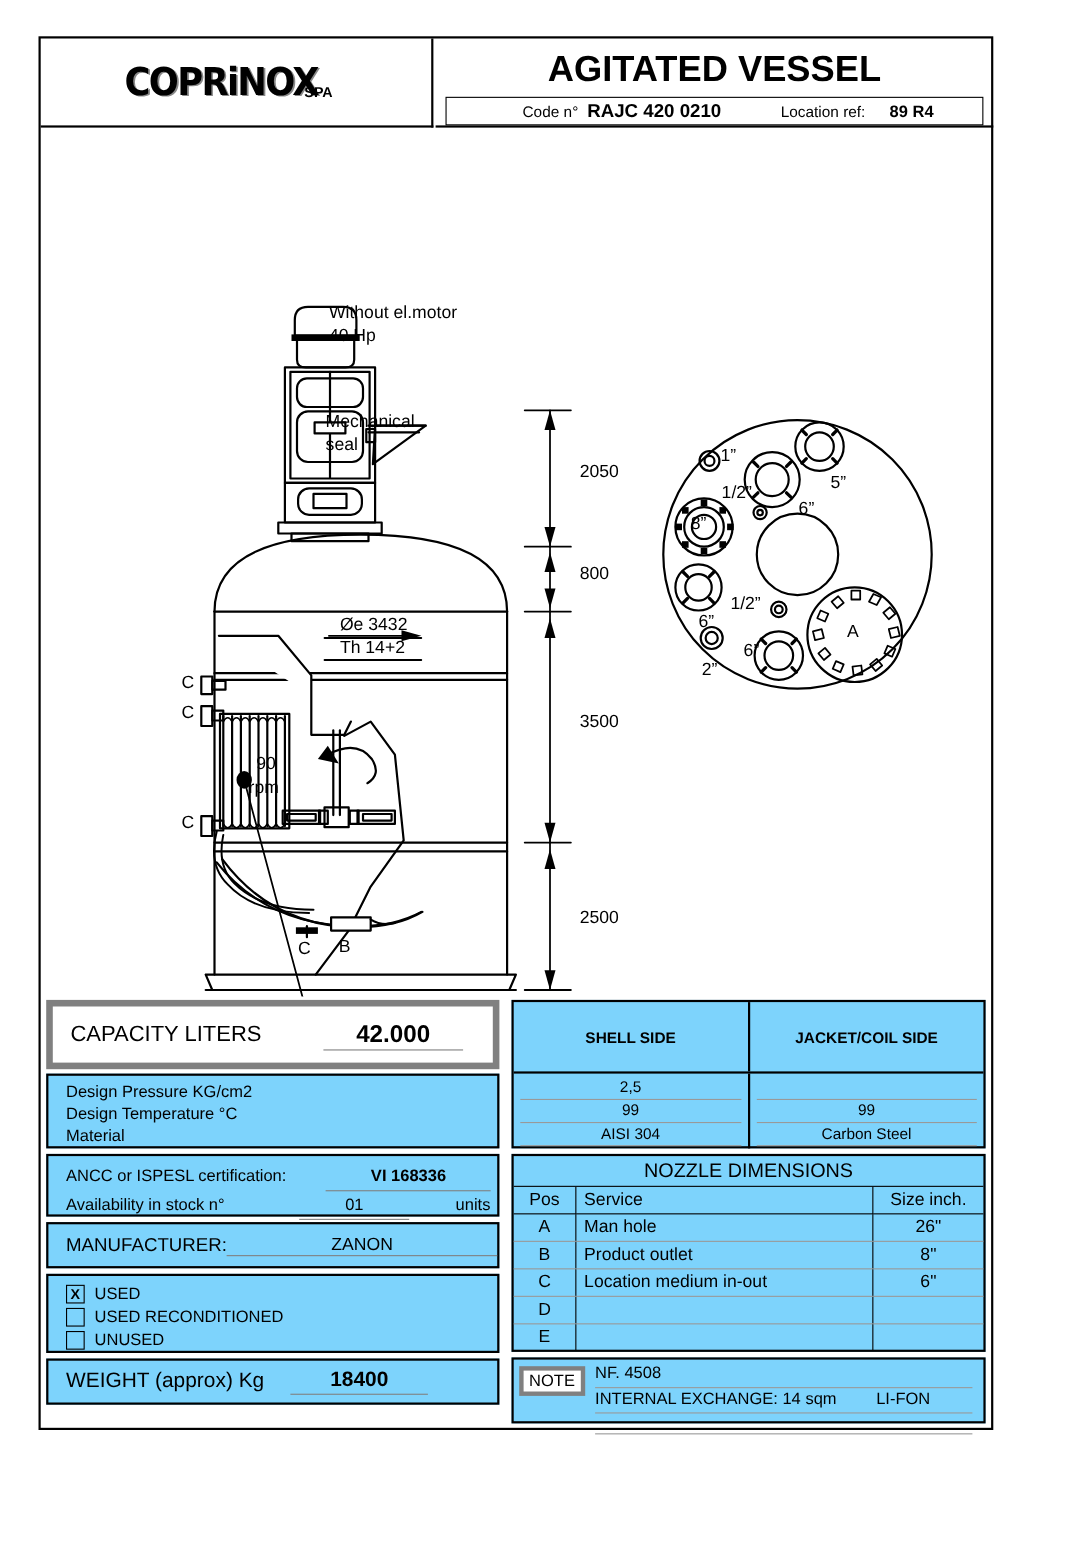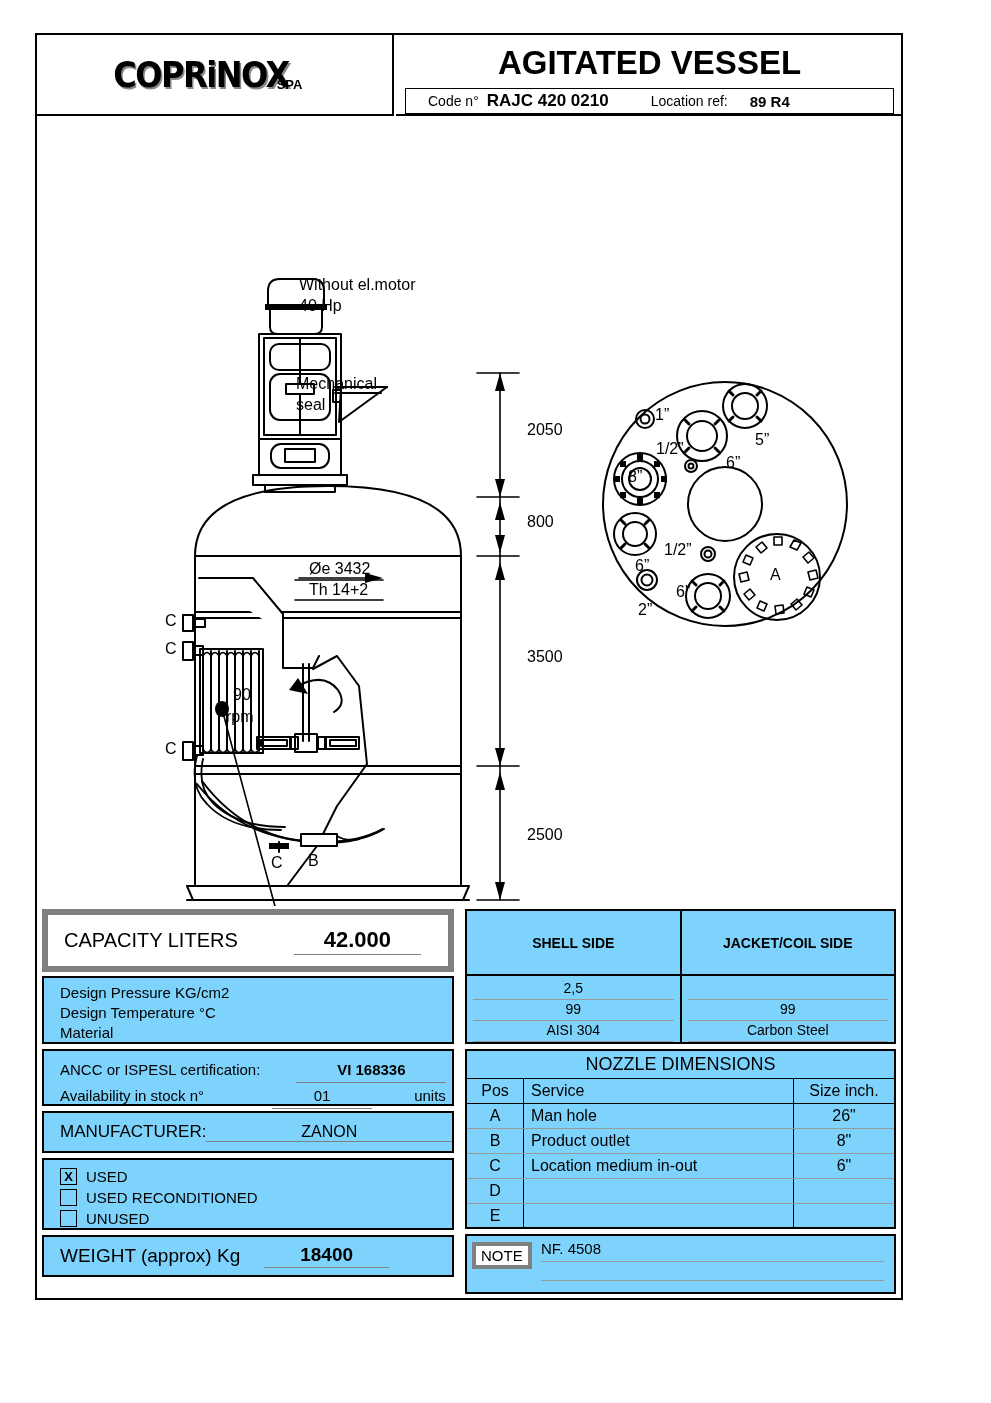--- a/index.html
+++ b/index.html
@@ -59,25 +59,25 @@
   }
   .hdr-title {
     position: absolute; left: 0; top: 0; right: 0; height: 56px;
     display: flex; align-items: center; justify-content: center;
     font-size: 33px; font-weight: bold; letter-spacing: 0px;
   }
   .hdr-code-box {
     position: absolute; left: 9px; right: 9px; top: 53px; height: 26px;
     border: 1.5px solid #000;
     box-sizing: border-box;
-    display: flex; align-items: center;
+    display: flex; align-items: center; padding-left: 47px;
   }
   .code-label { font-size: 14px; margin-left: 22px; }
   .code-value { font-size: 17px; font-weight: bold; margin-left: 8px; }
-  .loc-label { font-size: 14px; margin-left: 42px; }
+  .loc-label { font-size: 14px; margin-left: 54px; }
   .loc-value { font-size: 15px; font-weight: bold; margin-left: 22px; }
 
   
   .draw-area {
     position: absolute; left: 0; top: 81px;
     width: 864px; height: 790px;
   }
   .dwg-text {
     position: absolute;
     font-size: 16px;
@@ -607,19 +607,22 @@
         </table>
     </div>
 
     <div class="lblock note">
       <div class="note-inner">
         <div class="note-badge">
           <div class="note-badge-in">NOTE</div>
         </div>
         <div class="note-lines">
           <div class="note-line">NF. 4508</div>
+          <div class="note-line">
+            <span>INTERNAL EXCHANGE: 14 sqm</span><span class="note-sp"></span><span>LI-FON</span>
+          </div>
           <div class="note-line blank"></div>
         </div>
       </div>
     </div>
 
   </div>
 </div>
 
 </body></html>

